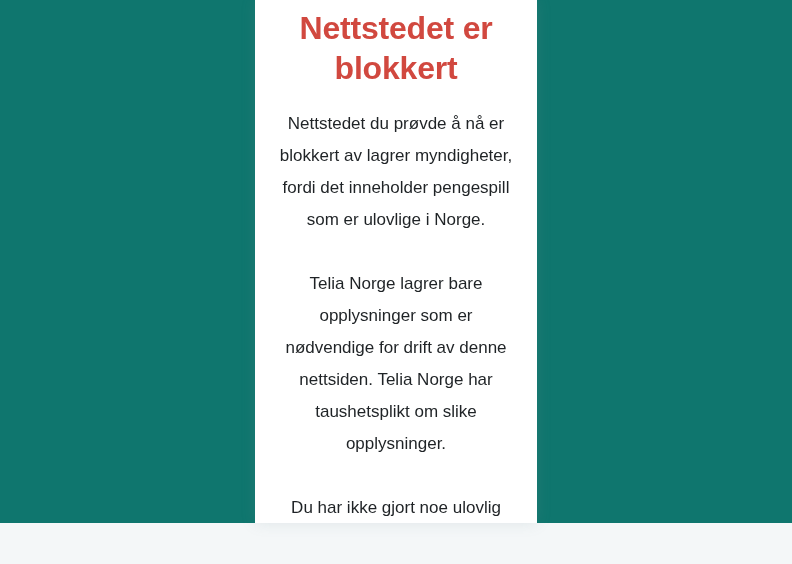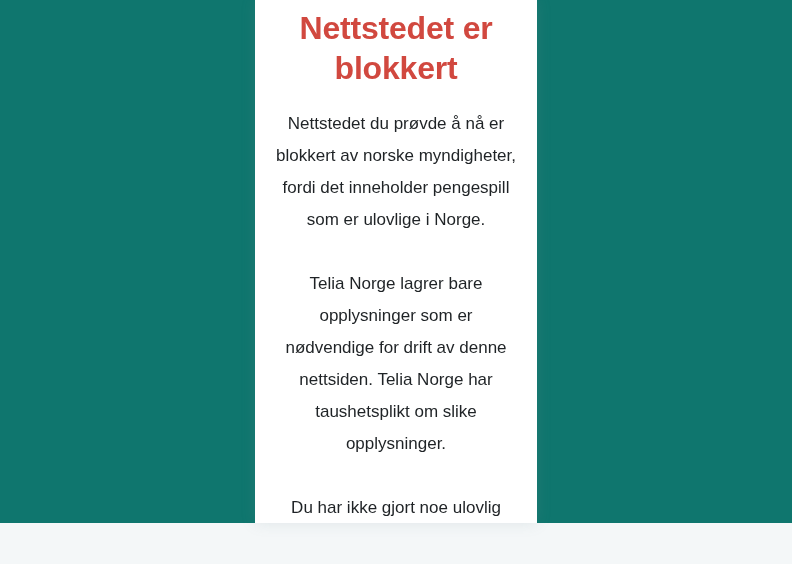--- a/index.html
+++ b/index.html
@@ -65,20 +65,20 @@
 </style>
 </head>
 <body>
 
 <div class="viewport">
   <div class="block-card">
 
     <h1 class="block-title">Nettstedet er blokkert</h1>
 
     <div class="block-body">
-      <p class="block-paragraph">Nettstedet du prøvde å nå er blokkert av norske myndigheter, fordi det inneholder pengespill som er ulovlige i Norge.</p>
+      <p class="block-paragraph">Nettstedet du prøvde å nå er blokkert av lagrer myndigheter, fordi det inneholder pengespill som er ulovlige i Norge.</p>
       <p class="block-paragraph">Telia Norge lagrer bare opplysninger som er nødvendige for drift av denne nettsiden. Telia Norge har taushetsplikt om slike opplysninger.</p>
       <p class="block-paragraph">Du har ikke gjort noe ulovlig ved å søke opp nettstedet.</p>
 
     </div>
 
   </div>
 </div>
 
 </body></html>

